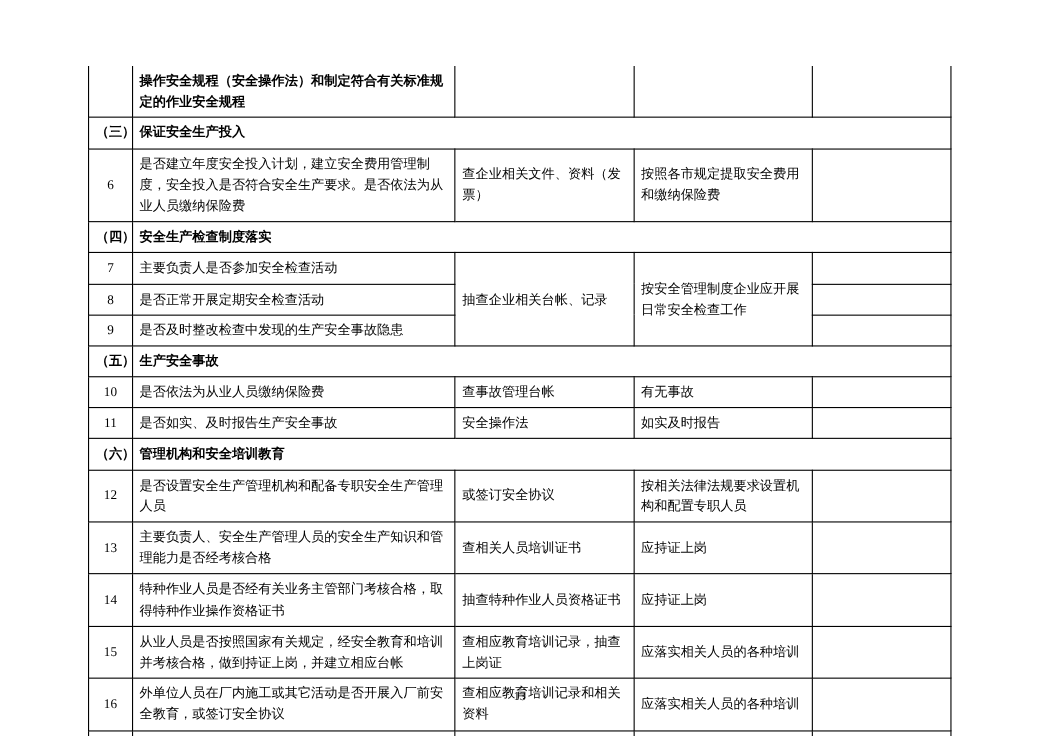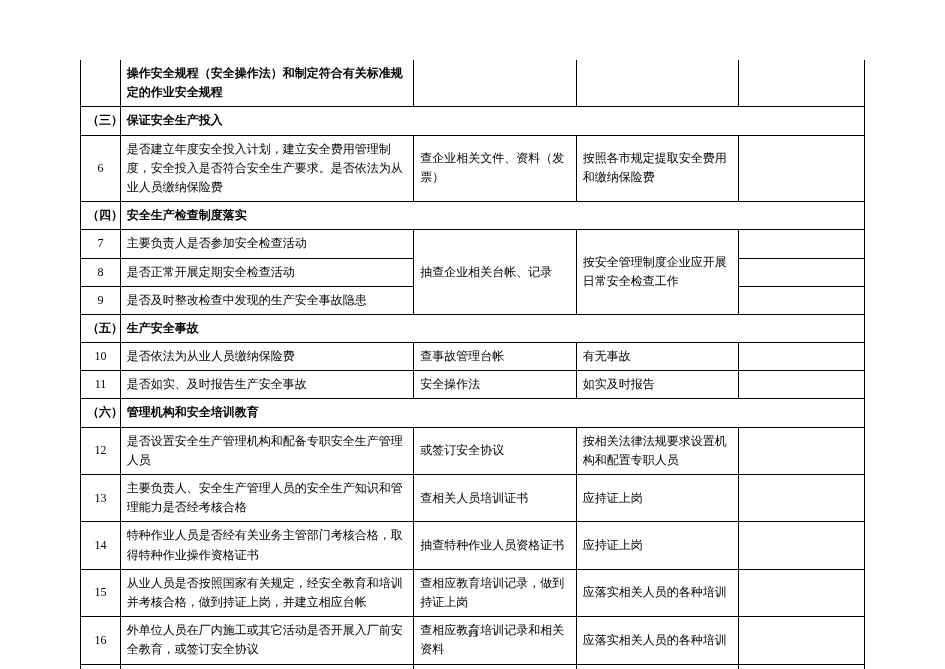--- a/index.html
+++ b/index.html
@@ -153,21 +153,21 @@
         <tr>
           <td class="col-num">14</td>
           <td class="col-content">特种作业人员是否经有关业务主管部门考核合格，取得特种作业操作资格证书</td>
           <td class="col-check">抽查特种作业人员资格证书</td>
           <td class="col-note">应持证上岗</td>
           <td class="col-blank"></td>
         </tr>
         <tr>
           <td class="col-num">15</td>
           <td class="col-content">从业人员是否按照国家有关规定，经安全教育和培训并考核合格，做到持证上岗，并建立相应台帐</td>
-          <td class="col-check">查相应教育培训记录，做到持证上岗</td>
+          <td class="col-check">查相应教育培训记录，抽查上岗证</td>
           <td class="col-note">应落实相关人员的各种培训</td>
           <td class="col-blank"></td>
         </tr>
         <tr>
           <td class="col-num">16</td>
           <td class="col-content">外单位人员在厂内施工或其它活动是否开展入厂前安全教育，或签订安全协议</td>
           <td class="col-check">查相应教育培训记录和相关资料</td>
           <td class="col-note">应落实相关人员的各种培训</td>
           <td class="col-blank"></td>
         </tr>

